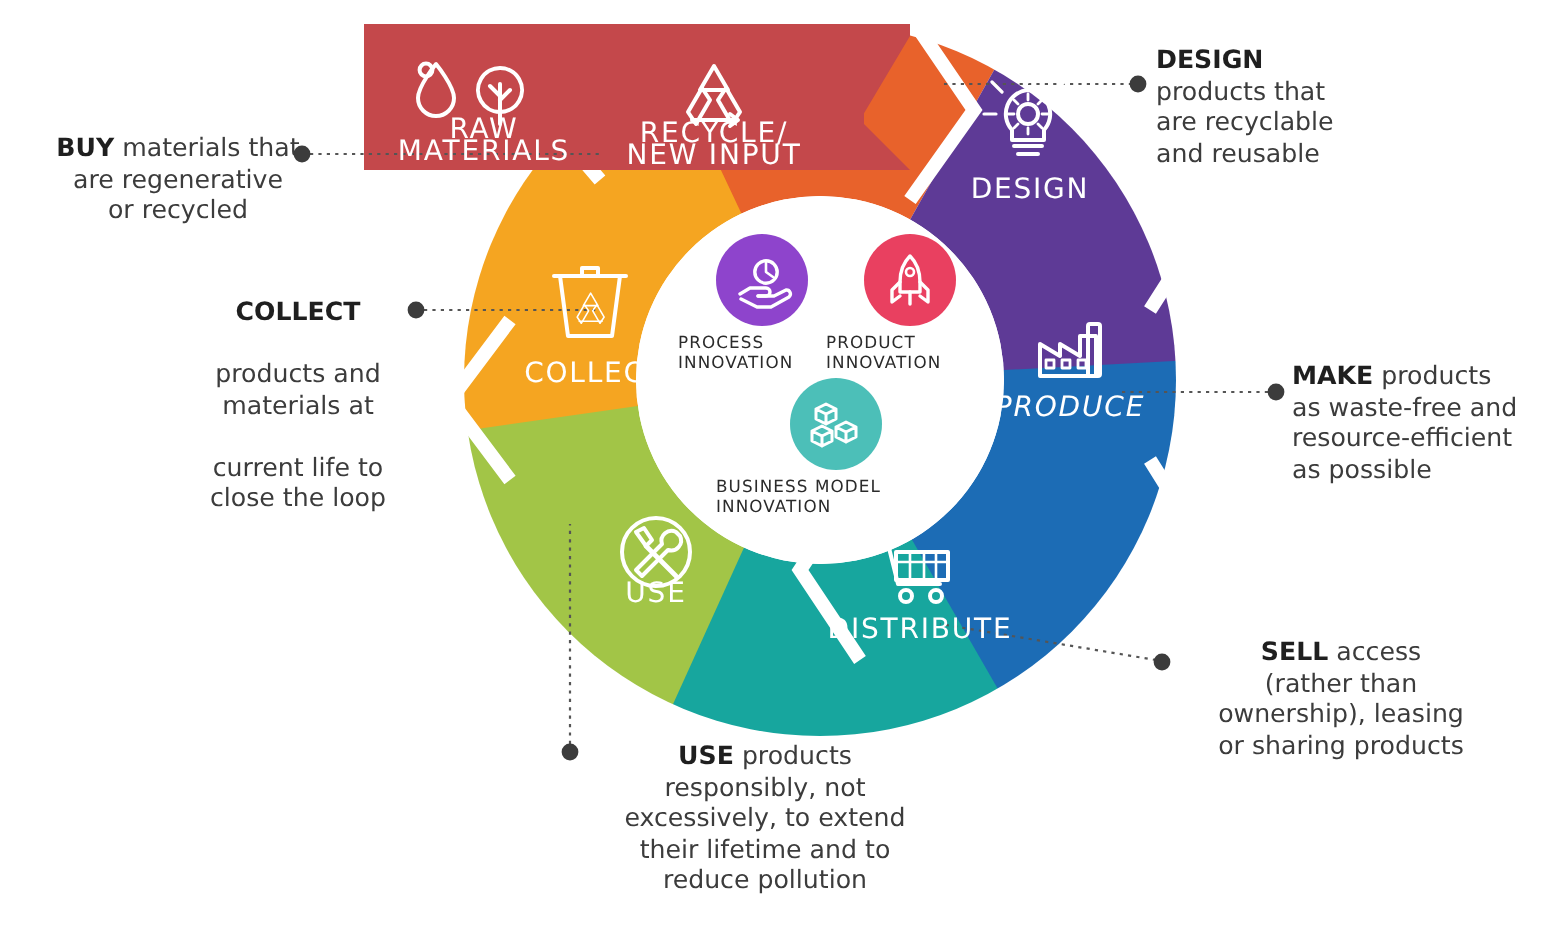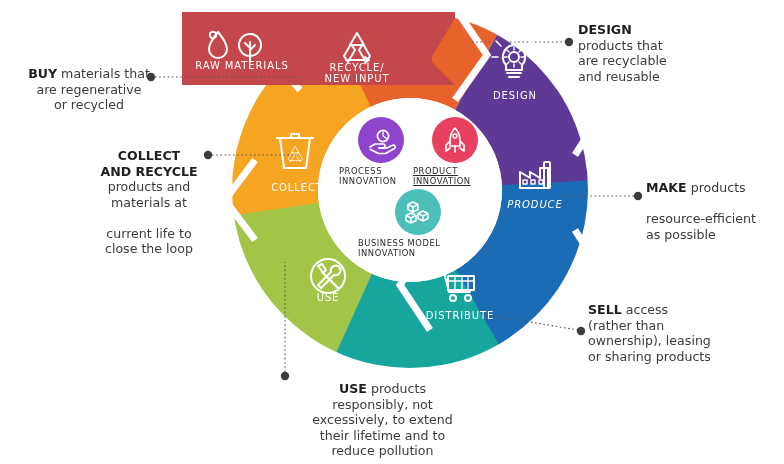--- a/index.html
+++ b/index.html
@@ -13,28 +13,28 @@
   svg.layer{position:absolute;left:0;top:0;width:784px;height:464px;overflow:visible;}
 
   
   .ann{position:absolute;color:#3c3c3c;font-size:12.6px;line-height:15.5px;}
   .ann .hd{font-weight:bold;color:#1f1f1f;}
   .ann.r{text-align:left;}
   .ann.l{text-align:center;}
 
   #ann-buy{left:14px;top:66px;width:150px;}
   #ann-collect{left:84px;top:148px;width:130px;}
-  #ann-use{left:300px;top:370px;width:165px;margin-top:11px;}
+  #ann-use{left:300px;top:370px;width:165px;}
   #ann-design{left:578px;top:22px;width:150px;}
   #ann-make{left:646px;top:180px;width:140px;}
-  #ann-sell{left:588px;top:302px;width:165px;}
+  #ann-sell{left:588px;top:318px;width:165px;text-align:center;}
 
   
   .seglabel{
-    position:absolute;color:#ffffff;font-size:10px;letter-spacing:.9px;
+    position:absolute;color:#ffffff;font-size:14px;letter-spacing:.9px;
     text-align:center;line-height:11px;font-family:"DejaVu Sans","Liberation Sans",sans-serif;
     pointer-events:none;
   }
   
   .innlabel{
     position:absolute;color:#2b2b2b;font-size:8.4px;letter-spacing:.55px;
     text-align:left;line-height:10px;
   }
 </style>
 </head>
@@ -209,39 +209,39 @@
 
   <div class="seglabel" style="left:288px;top:292px;width:80px;">USE</div>
 
   <div class="seglabel" style="left:254px;top:182px;width:86px;">COLLECT</div>
 
   <div class="innlabel" style="left:339px;top:166px;width:84px;">
     <div>PROCESS</div>
     <div>INNOVATION</div>
   </div>
 
-  <div class="innlabel" style="left:413px;top:166px;width:84px;text-decoration:underline;">
+  <div class="innlabel" style="left:413px;top:166px;width:84px;">
     <div>PRODUCT</div>
     <div>INNOVATION</div>
   </div>
 
   <div class="innlabel" style="left:358px;top:238px;width:122px;">
     <div>BUSINESS MODEL</div>
     <div>INNOVATION</div>
   </div>
 
   <div class="ann l" id="ann-buy">
     <span class="hd">BUY</span><span> materials that</span><br>
     <span>are regenerative</span><br>
     <span>or recycled</span>
   </div>
 
   <div class="ann l" id="ann-collect">
     <span class="hd">COLLECT</span><br>
-    <span class="hd">AND RECYCLE</span><br>
+    <br>
     <span>products and</span><br>
     <span>materials at</span><br>
     <br>
     <span>current life to</span><br>
     <span>close the loop</span>
   </div>
 
   <div class="ann l" id="ann-use">
     <span class="hd">USE</span><span> products</span><br>
     <span>responsibly, not</span><br>
@@ -252,21 +252,21 @@
 
   <div class="ann r" id="ann-design">
     <span class="hd">DESIGN</span><br>
     <span>products that</span><br>
     <span>are recyclable</span><br>
     <span>and reusable</span>
   </div>
 
   <div class="ann r" id="ann-make">
     <span class="hd">MAKE</span><span> products</span><br>
-    <br>
+    <span>as waste-free and</span><br>
     <span>resource-efficient</span><br>
     <span>as possible</span>
   </div>
 
   <div class="ann r" id="ann-sell">
     <span class="hd">SELL</span><span> access</span><br>
     <span>(rather than</span><br>
     <span>ownership), leasing</span><br>
     <span>or sharing products</span>
   </div>

